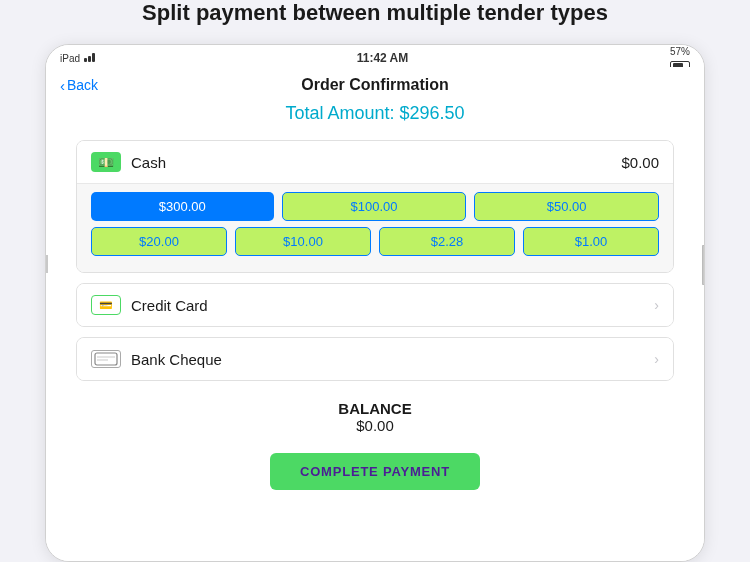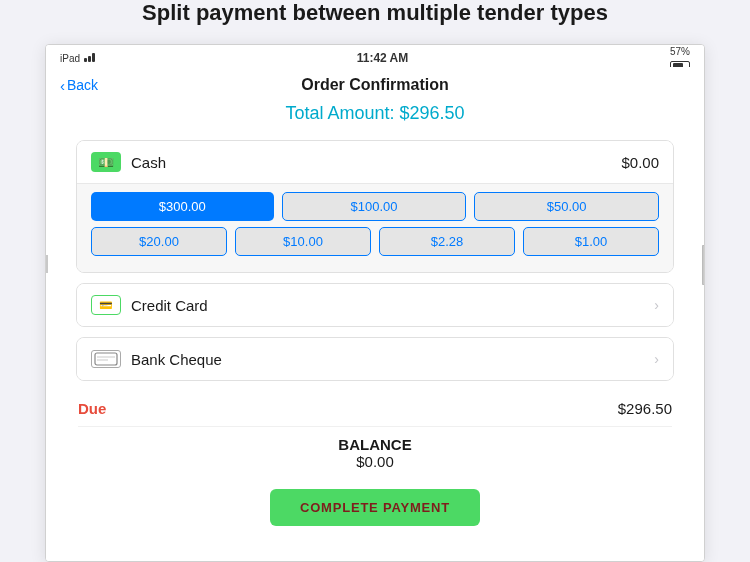--- a/index.html
+++ b/index.html
@@ -20,21 +20,21 @@
       font-weight: 700;
       color: #1a1a1a;
       text-align: center;
       margin-bottom: 18px;
     }
 
     .ipad-frame {
       width: 660px;
       height: 556px;
       background: #fff;
-      border-radius: 4px;
+      border-radius: 24px;
       border: 1.5px solid #d0d0d0;
       box-shadow: 0 2px 16px rgba(0,0,0,0.10);
       overflow: hidden;
       position: relative;
       display: flex;
       flex-direction: column;
     }
 
     
     .status-bar {
@@ -250,21 +250,21 @@
       background: #007aff;
       color: #fff;
       border: none;
       border-radius: 5px;
       padding: 6px 12px;
       font-size: 13px;
       text-align: center;
       cursor: pointer;
     }
     .cash-btn.outline {
-      background: #e5e5e5;
+      background: #bef264;
       color: #007aff;
       border: 1.5px solid #007aff;
     }
 
     
     .summary-section {
       margin-top: 6px;
       padding: 0 2px;
     }
     .summary-row {
@@ -295,21 +295,21 @@
     }
 
     
     .complete-btn-wrap {
       display: flex;
       justify-content: center;
       margin-top: 10px;
     }
     .complete-btn {
       background: #4cd964;
-      color: #7f1d1d;
+      color: #4c1d95;
       border: none;
       border-radius: 6px;
       padding: 11px 30px;
       font-size: 13px;
       font-weight: 700;
       letter-spacing: 0.8px;
       cursor: pointer;
       text-transform: uppercase;
     }
 
@@ -413,24 +413,20 @@
             </svg>
           </div>
         </div>
         <span class="payment-label">Bank Cheque</span>
         <span class="payment-chevron">›</span>
       </div>
     </div>
 
     <div class="summary-section">
       <div class="summary-row">
-        <span class="summary-label due">Due</span>
-        <span class="summary-value">$296.50</span>
-      </div>
-      <div class="summary-row">
         <span class="summary-label balance">BALANCE</span>
         <span class="summary-value">$0.00</span>
       </div>
     </div>
 
     <div class="complete-btn-wrap">
       <button class="complete-btn">COMPLETE PAYMENT</button>
     </div>
 
   </div>

